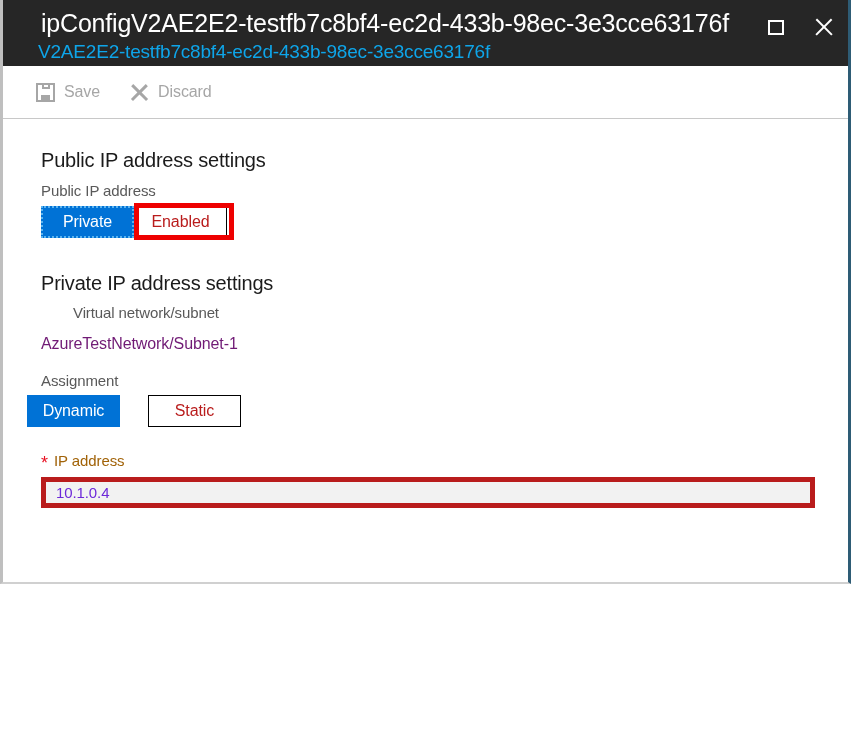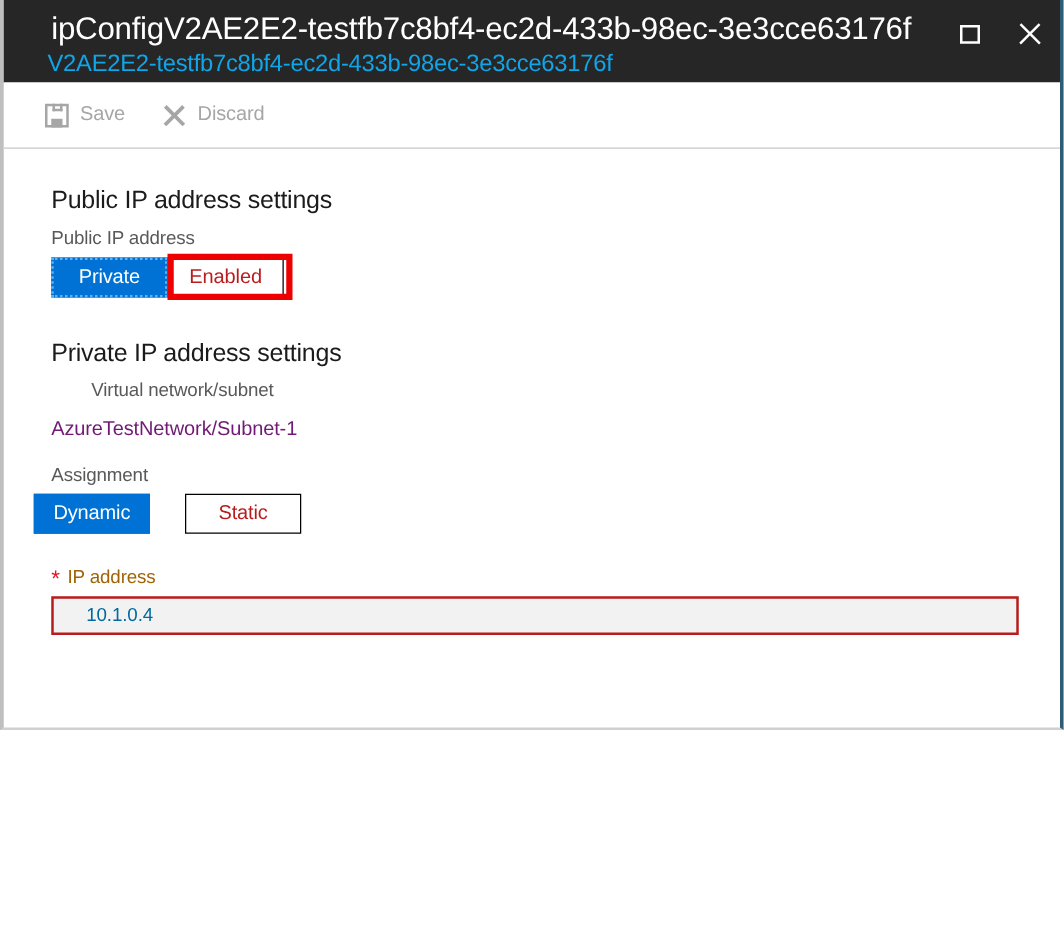--- a/index.html
+++ b/index.html
@@ -254,25 +254,25 @@
   .req-label {
     font-size: 15px;
     color: #a16207;
     letter-spacing: -0.1px;
   }
   .text-input {
     width: 774px;
     height: 31px;
     box-sizing: border-box;
     background: #f2f2f2;
-    border: 2px solid #b91c1c;
-    color: #0369a1;
+    border: 5px solid #b91c1c;
+    color: #6d28d9;
     font-size: 15px;
     font-family: "Liberation Sans", sans-serif;
-    padding: 0 26px;
+    padding: 0 10px;
     letter-spacing: -0.1px;
   }
 
   
   .p-pubsettings { position:absolute; left:38px; top:29px; }
   .p-publabel    { position:absolute; left:38px; top:62px; }
   .p-pubtoggle   { position:absolute; left:38px; top:86px; }
   .p-annot       { left:131px; top:83px; width:100px; height:37px; }
   .p-privsettings{ position:absolute; left:38px; top:152px; }
   .p-vnetlabel   { position:absolute; left:38px; top:184px;margin-left:32px; }

